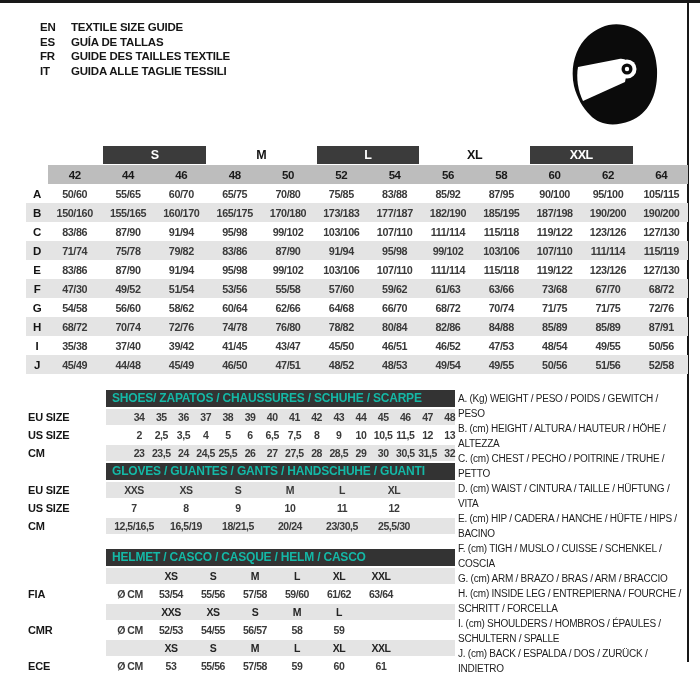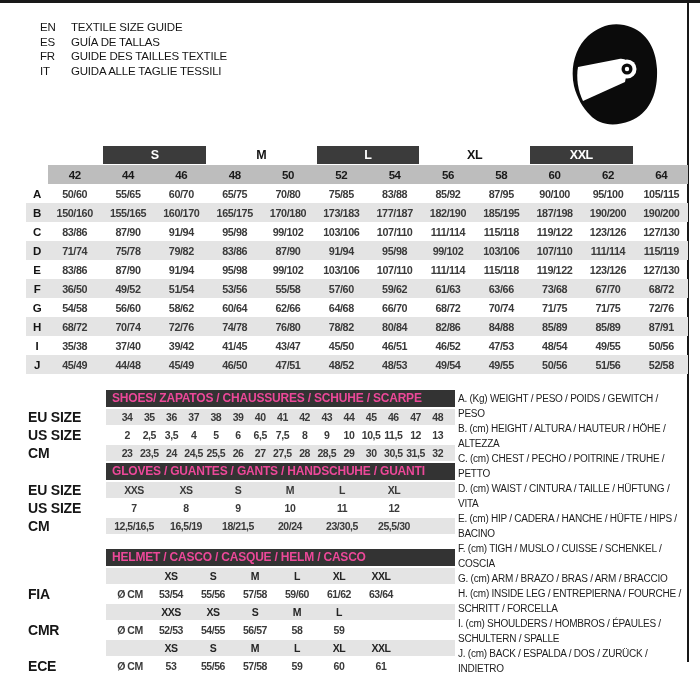--- a/index.html
+++ b/index.html
@@ -3,21 +3,21 @@
 <meta charset="utf-8">
 <style>
   html,body{margin:0;padding:0;background:#fff;}
   .page{position:relative;width:700px;height:700px;background:#ffffff;
         font-family:"Liberation Sans",sans-serif;overflow:hidden;}
   .border-top{position:absolute;left:0;top:0;width:700px;height:3px;background:#181818;}
   .border-right{position:absolute;left:687px;top:0;width:2px;height:662px;background:#181818;}
 
   
   .title-block{position:absolute;left:40px;top:20px;}
-  .lang-row{display:flex;font-weight:normal;font-size:11.5px;line-height:14.7px;
+  .lang-row{display:flex;font-weight:bold;font-size:11.5px;line-height:14.7px;
             color:#161616;letter-spacing:-0.2px;}
   .lang-code{width:31px;}
 
   
   .helmet-icon{position:absolute;left:566px;top:22px;width:94px;height:104px;}
 
   
   .main-table{position:absolute;left:26px;top:143px;width:662px;
               border-collapse:collapse;table-layout:fixed;}
   .main-table td{text-align:center;font-weight:bold;letter-spacing:-0.4px;padding:0;overflow:hidden;}
@@ -27,31 +27,31 @@
   .gbar.dark{background:#3b3b3b;color:#ffffff;}
   .band-row td{background:#bdbdbd;height:19px;font-size:11.5px;color:#1a1a1a;}
   .band-row td.letter-cell{background:#ffffff;}
   .data-row td{height:19px;font-size:10.8px;color:#3a3a3a;}
   .data-row td.letter-cell{color:#151515;font-size:11.5px;}
   .data-row.striped td{background:#e4e4e4;}
 
   
   .sub-block{position:absolute;left:28px;top:390px;}
   .sub-row{display:flex;margin-bottom:2px;}
-  .sub-label{width:78px;font-weight:bold;font-size:14px;color:#161616;
+  .sub-label{width:78px;font-weight:bold;font-size:11px;color:#161616;
              line-height:16px;letter-spacing:-0.2px;}
-  .title-bar{width:349px;height:17px;background:#333333;color:#ec4899;font-weight:bold;
+  .title-bar{width:349px;height:17px;background:#333333;color:#14b8a6;font-weight:bold;
              font-size:12px;line-height:17px;padding-left:6px;letter-spacing:-0.2px;
              box-sizing:border-box;white-space:nowrap;overflow:hidden;}
   .sub-data{width:349px;height:16px;display:grid;box-sizing:border-box;}
   .sub-data.striped{background:#e4e4e4;}
   .cell{text-align:center;font-weight:bold;font-size:10.5px;line-height:16px;
         color:#3a3a3a;letter-spacing:-0.45px;overflow:hidden;}
   .cell.size-hd{color:#242424;}
-  .shoes-grid{grid-template-columns:repeat(15,22.2px);padding-left:10px;}
+  .shoes-grid{grid-template-columns:repeat(15,22.2px);padding-left:22px;}
   .gloves-grid{grid-template-columns:repeat(6,52px);padding-left:2px;}
   .helmet-grid{grid-template-columns:40px repeat(6,42px);padding-left:4px;}
   .gap14{height:13px;}
 
   
   .legend{position:absolute;left:458px;top:391px;width:228px;}
   .legend-item{font-weight:normal;font-size:10px;line-height:15px;color:#1d1d1d;
                letter-spacing:-0.25px;}
 </style>
 </head>
@@ -200,21 +200,21 @@
           <td>103/106</td>
           <td>107/110</td>
           <td>111/114</td>
           <td>115/118</td>
           <td>119/122</td>
           <td>123/126</td>
           <td>127/130</td>
         </tr>
         <tr class="data-row striped">
           <td class="letter-cell">F</td>
-          <td>36/50</td>
+          <td>47/30</td>
           <td>49/52</td>
           <td>51/54</td>
           <td>53/56</td>
           <td>55/58</td>
           <td>57/60</td>
           <td>59/62</td>
           <td>61/63</td>
           <td>63/66</td>
           <td>73/68</td>
           <td>67/70</td>

